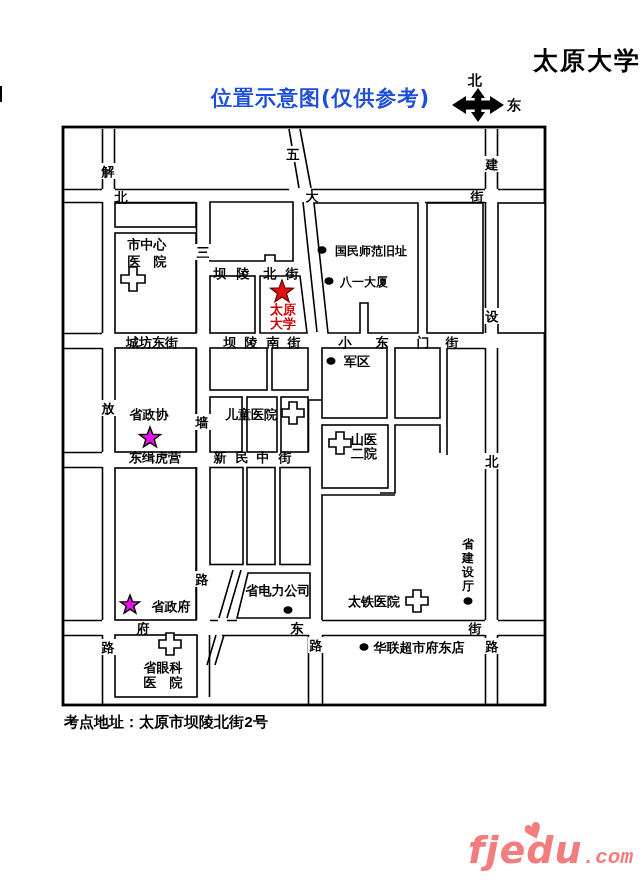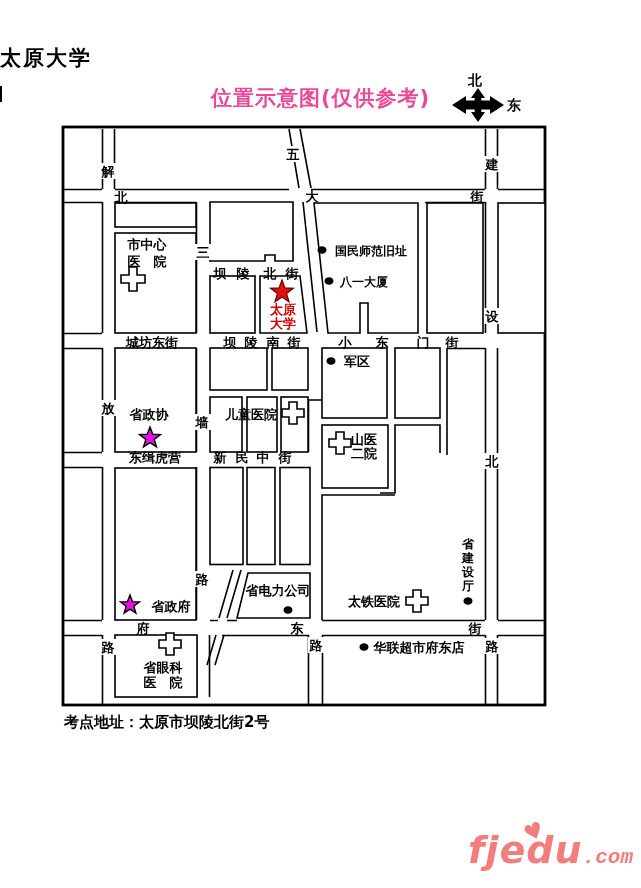--- a/index.html
+++ b/index.html
@@ -1,25 +1,25 @@
 <!DOCTYPE html>
 <html><head>
 <meta charset="utf-8">
 <style>
   html,body{margin:0;padding:0;background:#fff;}
   .page{position:relative;width:641px;height:888px;background:#fff;overflow:hidden;
         font-family:"DejaVu Sans","Liberation Sans",sans-serif;}
-  .title{position:absolute;left:0;top:44px;width:641px;text-align:left;
-         font-size:21px;font-weight:bold;color:#000;letter-spacing:2px;}
+  .title{position:absolute;left:0;top:44px;width:641px;text-align:right;
+         font-size:25px;font-weight:bold;color:#000;letter-spacing:2px;}
   .subtitle{position:absolute;left:0;top:84px;width:641px;text-align:center;
-         font-size:21px;font-weight:bold;color:#ec4899;letter-spacing:1px;}
+         font-size:21px;font-weight:bold;color:#1d4ed8;letter-spacing:1px;}
   .compass-n{position:absolute;left:460px;top:72px;width:30px;text-align:center;
          font-size:14px;font-weight:bold;color:#000;}
   .compass-e{position:absolute;left:507px;top:97px;font-size:14px;font-weight:bold;color:#000;}
-  .address{position:absolute;left:64px;top:713px;font-size:15px;font-weight:bold;color:#000;}
+  .address{position:absolute;left:64px;top:713px;font-size:15px;font-weight:bold;color:#000;font-family:Liberation Mono, monospace;}
   .map-svg{position:absolute;left:0;top:0;}
   svg text{font-family:"DejaVu Sans","Liberation Sans",sans-serif;font-size:13px;
            font-weight:bold;fill:#000;}
   svg text.sm{font-size:12px;}
   svg text.red{fill:#d40000;}
   .logo{position:absolute;left:468px;top:828px;color:#f17d7d;font-style:italic;
         font-weight:bold;white-space:nowrap;}
   .logo .name{font-size:38px;letter-spacing:1px;}
   .logo .tld{font-size:21px;font-family:Liberation Mono, monospace;}
   .logo .heart{position:absolute;left:56px;top:-9px;font-size:22px;font-style:normal;

